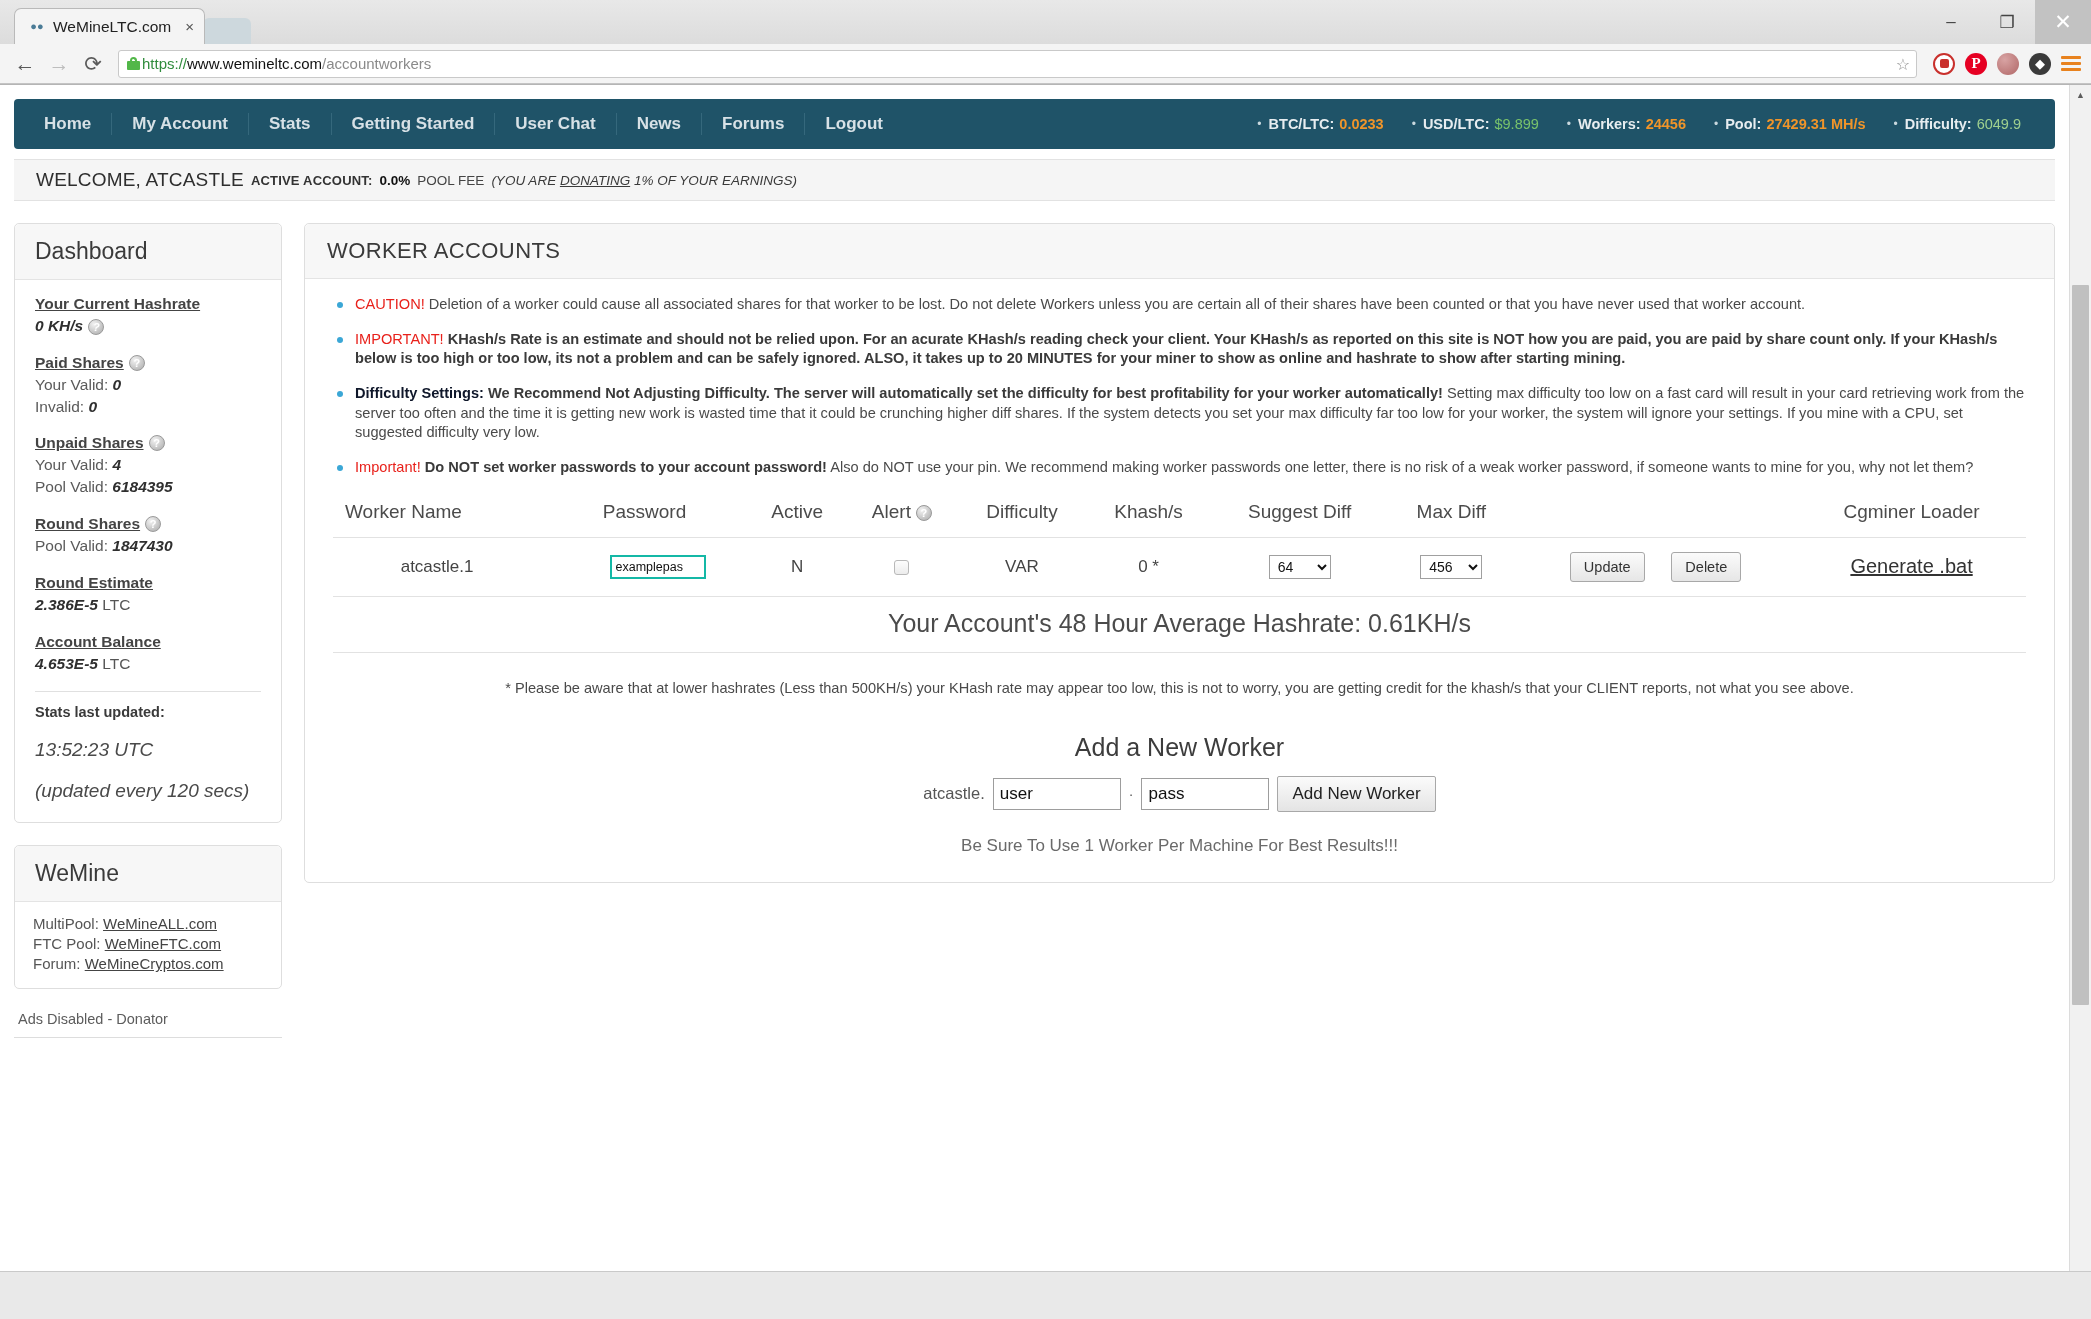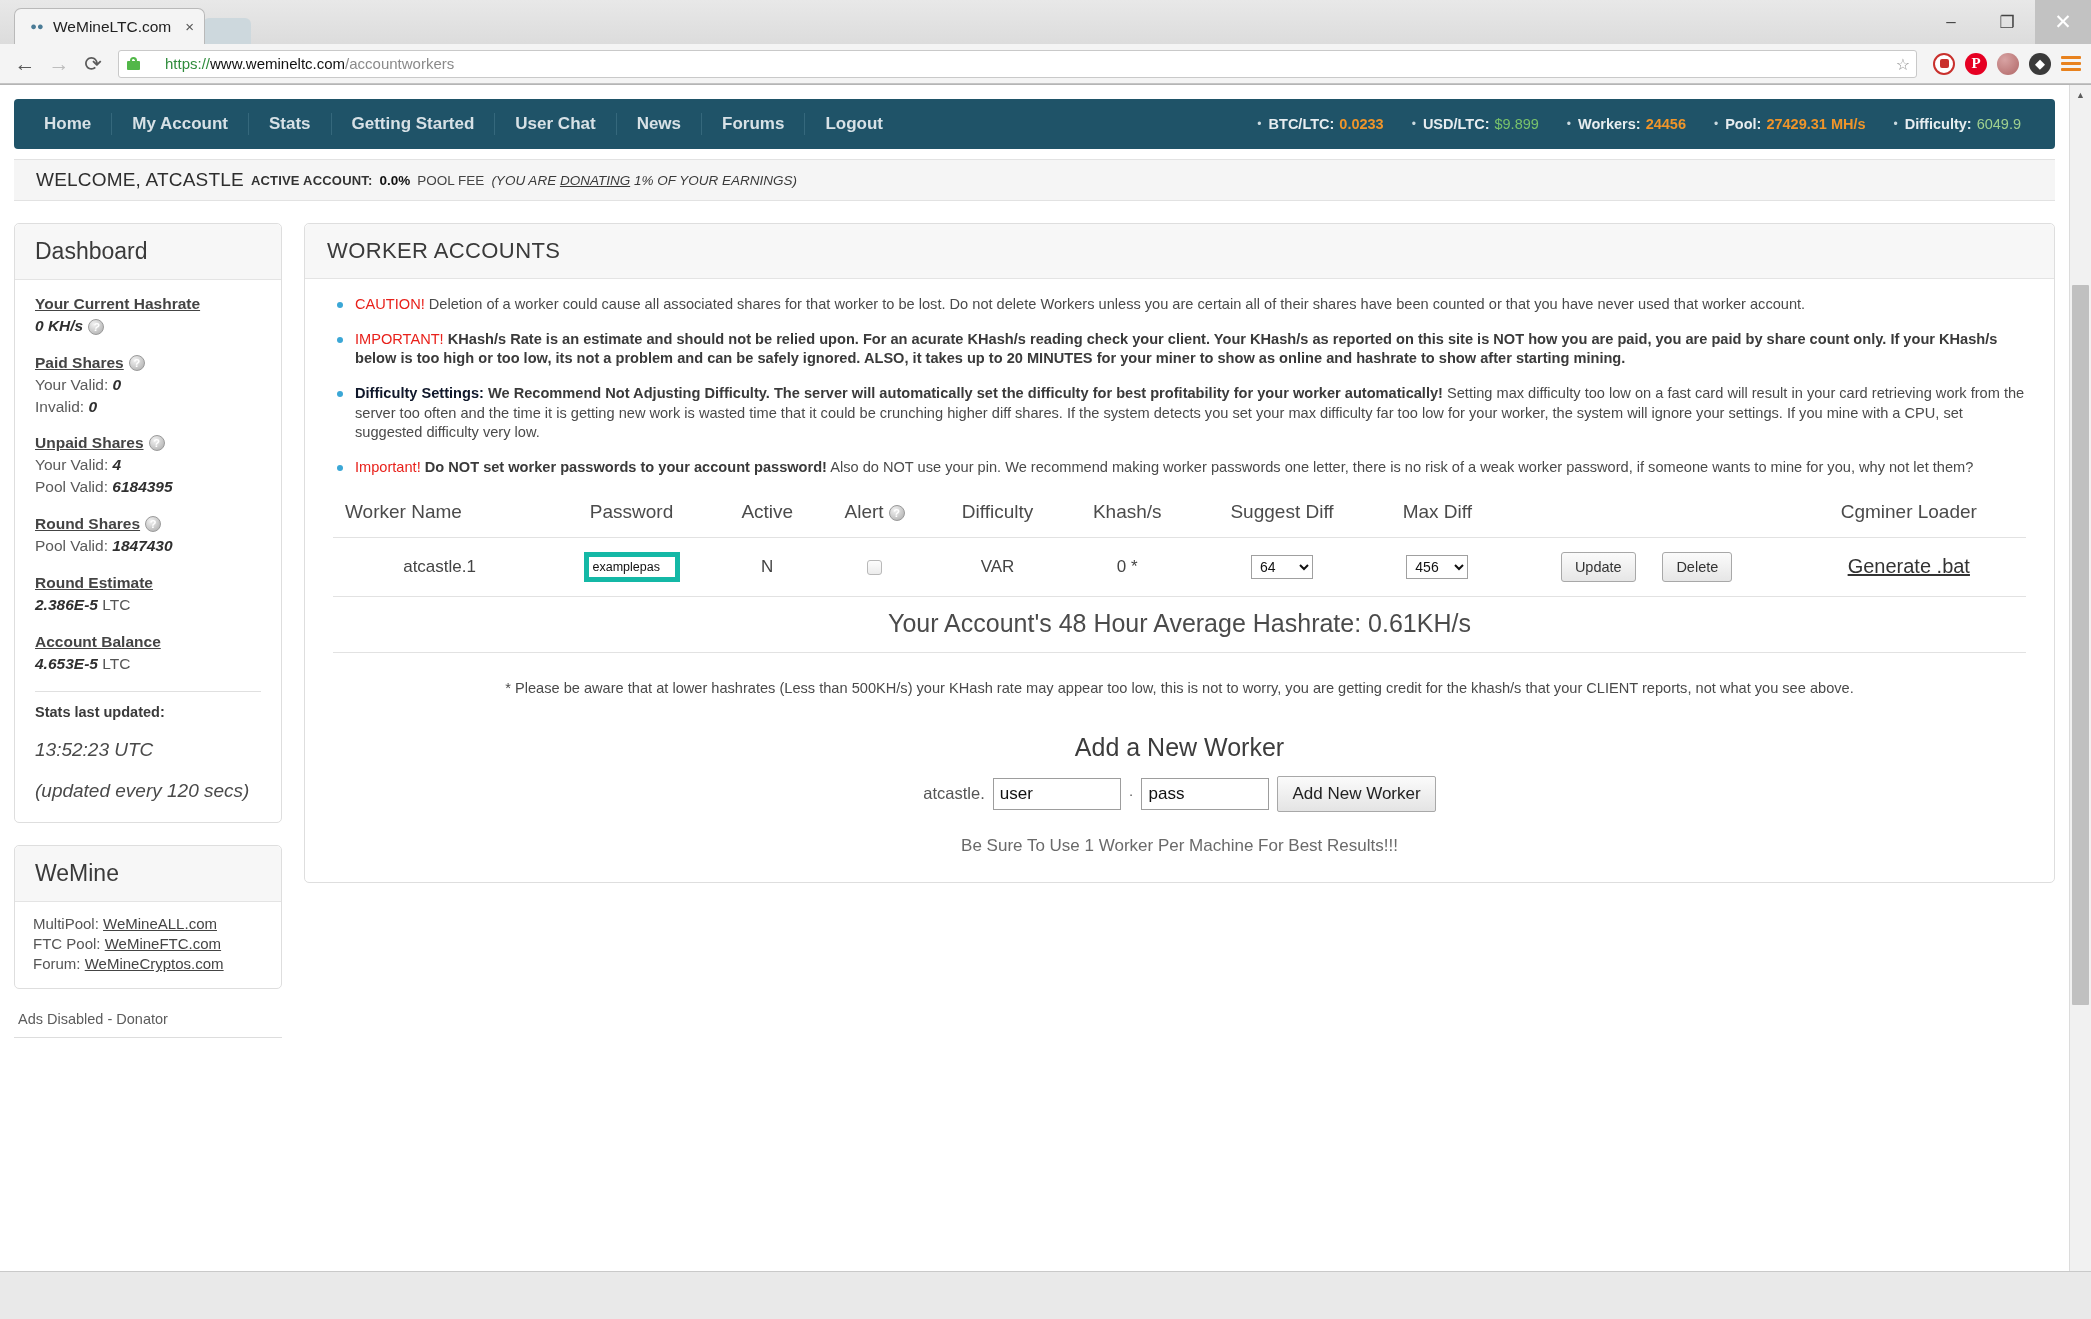--- a/index.html
+++ b/index.html
@@ -84,21 +84,21 @@
   .nav-btn.disabled { color: #bdbdbd; }
   .urlbar {
     flex: 1;
     height: 28px;
     margin: 0 6px;
     background: #fff;
     border: 1px solid #c9c9c9;
     border-radius: 3px;
     display: flex; align-items: center;
     padding: 0 8px;
-    gap: 25px;
+    gap: 2px;
     position: relative;
   }
   .lock {
     width: 13px; height: 15px;
     position: relative; flex: 0 0 auto;
   }
   .lock-body {
     position: absolute; bottom: 1px; left: 0;
     width: 13px; height: 9px;
     background: #52b749; border-radius: 1px;
@@ -306,22 +306,22 @@
     white-space: nowrap;
   }
   table.workers th.left { text-align: left; padding-left: 12px; }
   table.workers td {
     padding: 14px 6px; text-align: center; font-size: 17px; color: #444;
     vertical-align: middle;
   }
   td.wname { text-align: left; padding-left: 12px; font-size: 19px; color: #f0952a; }
   .pwd-input {
     width: 96px; font-size: 12.5px; padding: 3px 4px;
-    border: 5px solid #14b8a6; font-family: "Liberation Sans", sans-serif;
-    background:#fff; color:#111;
+    border: 2px solid #14b8a6; font-family: "Liberation Sans", sans-serif;
+    background:#fff; color:#111;margin-left:26px;
   }
   .alert-box {
     width: 15px; height: 15px; display: inline-block;
     border: 1px solid #b9b9b9; border-radius: 3px;
     background: linear-gradient(#fdfdfd, #ececec);
     vertical-align: middle; cursor: pointer;
   }
   .sel {
     font-size: 14px; padding: 2px 4px;
     border: 1px solid #a0a0a0; background: #fff;

